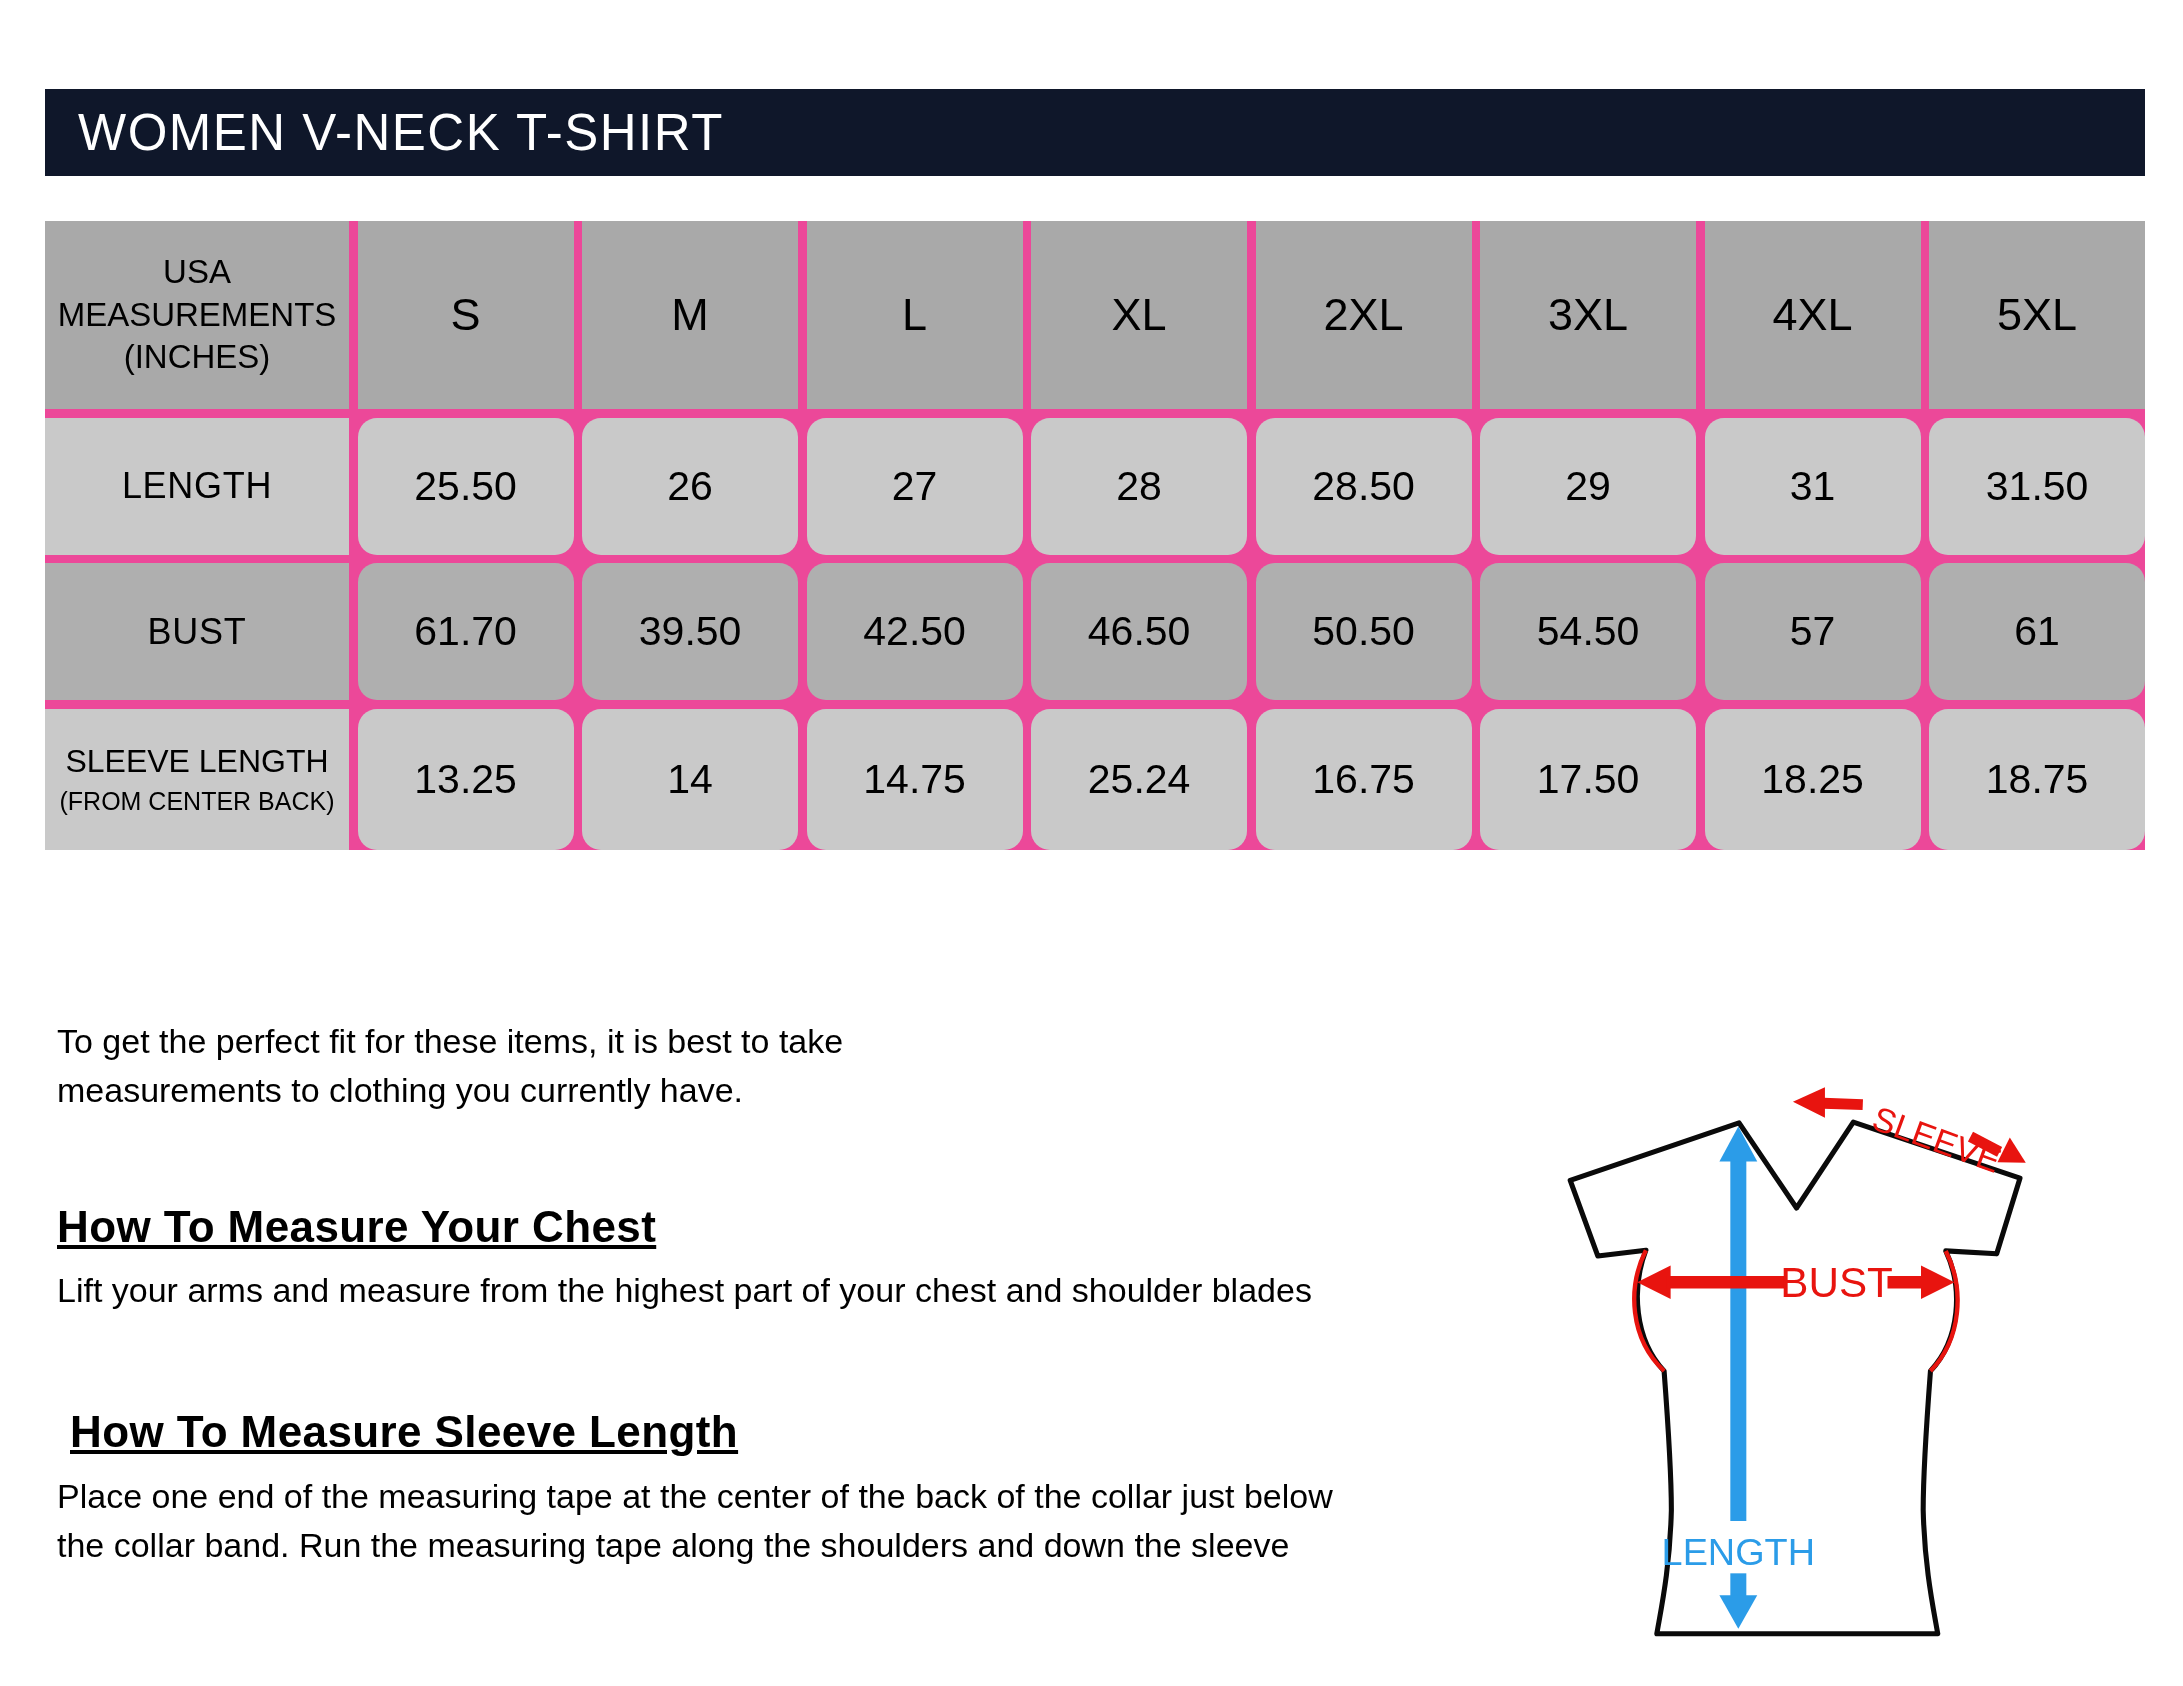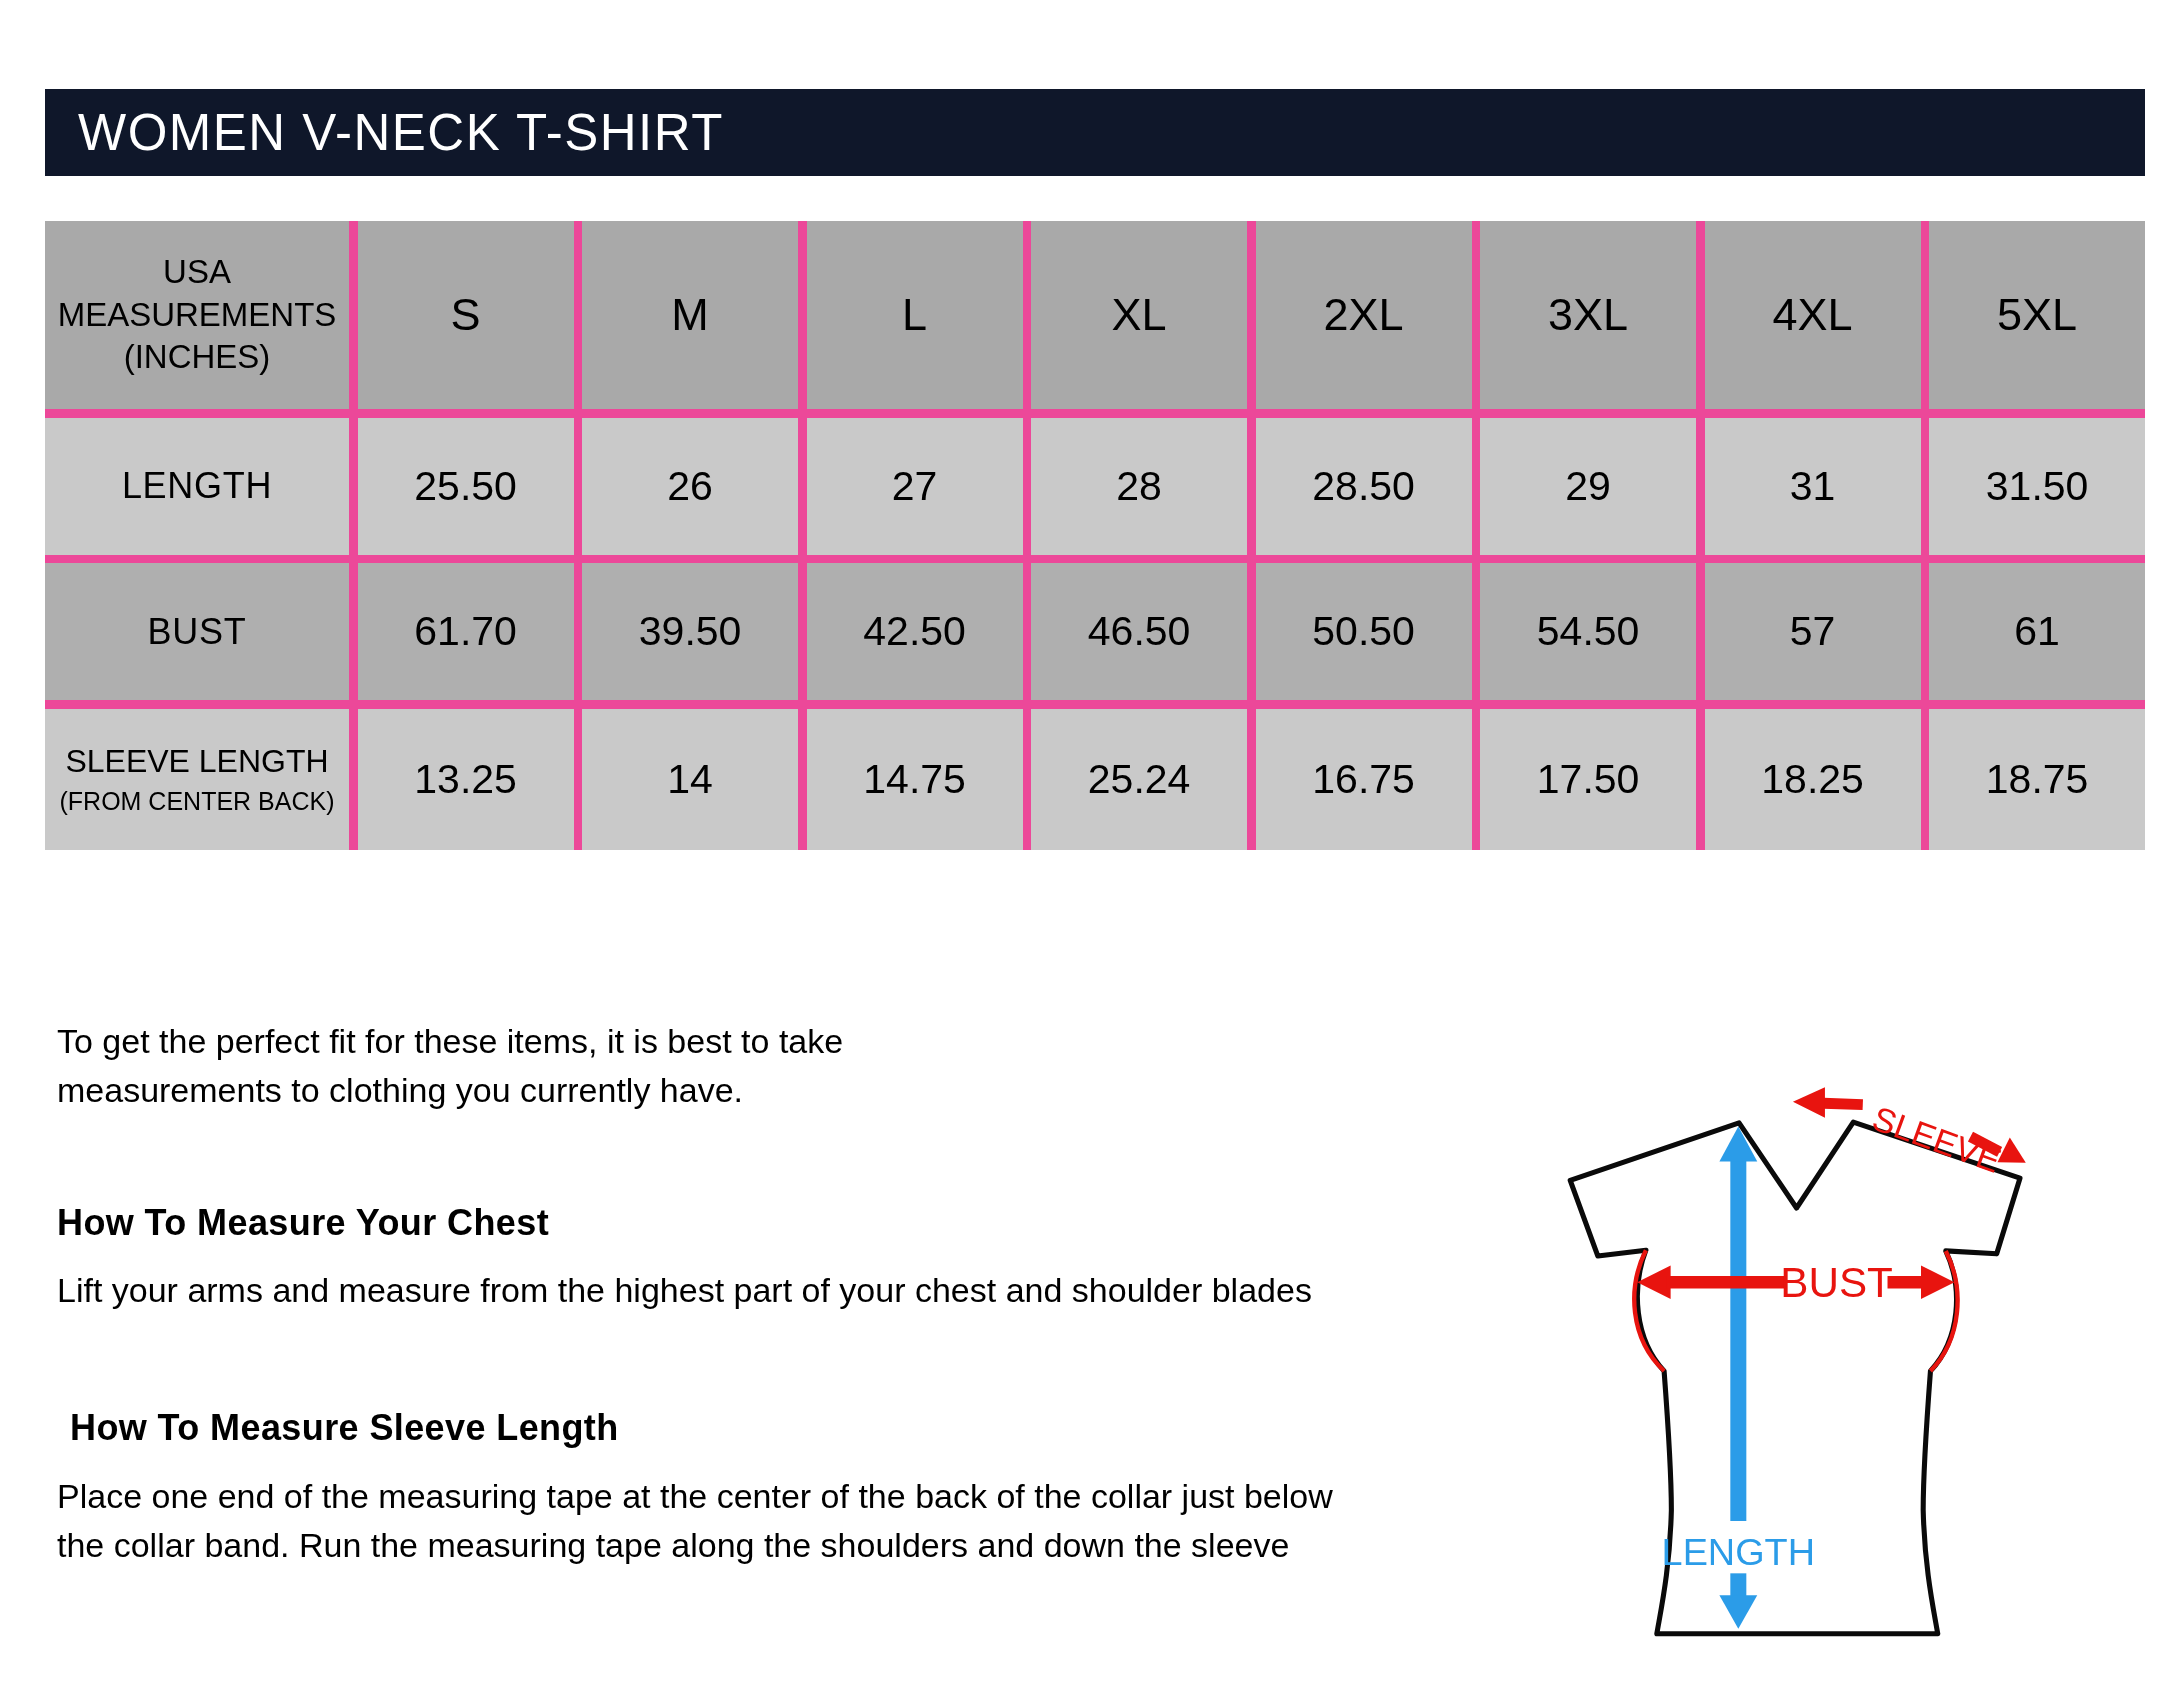--- a/index.html
+++ b/index.html
@@ -20,28 +20,28 @@
     position:absolute;left:45px;top:221px;width:2100px;
     display:grid;grid-template-columns:304px repeat(8,1fr);
     grid-template-rows:188px 137px 137px 141px;gap:8.7px;background:#ec4899;
   }
   .cell{display:flex;flex-direction:column;align-items:center;justify-content:center;text-align:center;}
   .row-head{background:#a9a9a9;}
   .row-light{background:#c9c9c9;}
   .row-dark{background:#afafaf;}
   .corner-cell{font-size:33px;line-height:1.3;padding:0 22px;box-sizing:border-box;}
   .size-head{font-size:45px;}
-  .value{font-size:41px;}
+  .value{font-size:41px;border-radius:19px;}
   .row-label{font-size:36px;letter-spacing:0.7px;}
   .row-label-main{font-size:32px;}
   .row-label-sub{font-size:25px;margin-top:7.3px;}
 
   
   .intro{position:absolute;left:57px;top:1017px;font-size:34px;line-height:49px;}
-  .section-heading{position:absolute;font-size:36px;font-weight:bold;letter-spacing:0.4px;}
+  .section-heading{position:absolute;font-size:44px;font-weight:bold;letter-spacing:0.4px;text-decoration:underline;}
   .heading-chest{left:57px;top:1202px;}
   .heading-sleeve{left:61px;top:1407px;margin-left:9px;}
   .section-body{position:absolute;font-size:34px;line-height:49px;}
   .body-chest{left:57px;top:1266px;}
   .body-sleeve{left:57px;top:1472px;}
 
   
   .diagram{position:absolute;left:1528px;top:1055px;width:655px;height:632px;}
   .diagram svg{width:100%;height:100%;}
   .diagram text{font-family:"Liberation Sans", sans-serif;}

